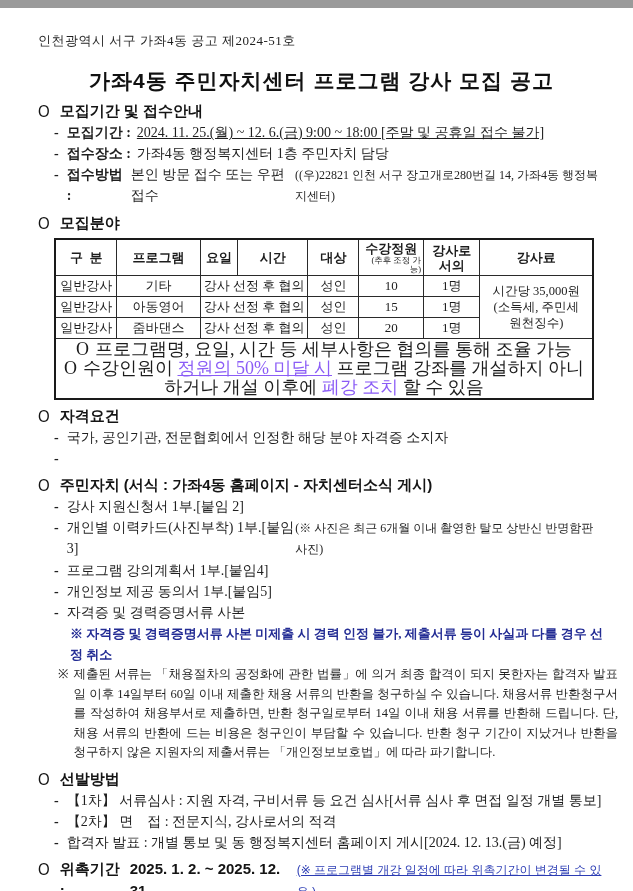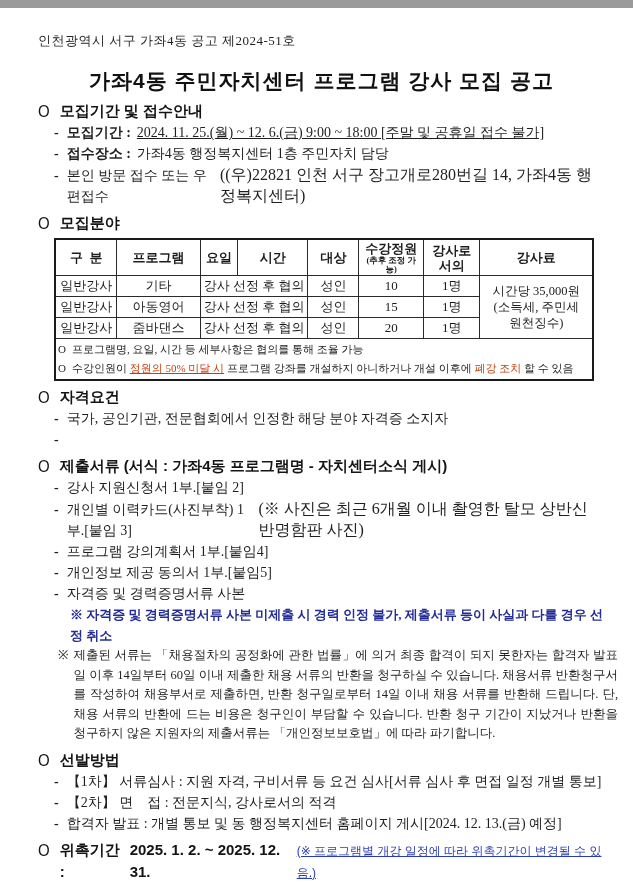--- a/index.html
+++ b/index.html
@@ -18,35 +18,35 @@
   .sec-head{
     display:flex;align-items:baseline;font-family:"Liberation Sans","DejaVu Sans",sans-serif;
     font-weight:bold;font-size:15px;line-height:22px;color:#141414;
   }
   .sec-head .marker{font-weight:normal;margin-right:10px;font-size:15px;transform:scaleY(1.15);}
   .sub{display:flex;align-items:baseline;margin-left:16px;font-size:14px;line-height:21px;}
   .sub .dash{margin-right:8px;font-weight:bold;}
   .lbl{font-weight:bold;margin-right:6px;}
   .u{text-decoration:underline;}
   .b{font-weight:normal;}
-  .small{font-size:16px;}
-  .red{color:#c2410c;}
+  .small{font-size:12px;}
+  .red{color:#8b5cf6;}
   .navy{color:#232c94;}
   .blue{color:#2b3cb4;}
   
   table.recruit{
     width:540px;margin:4px 0 2px 16px;border-collapse:collapse;
     font-size:13px;text-align:center;color:#1c1c1c;
   }
   table.recruit th,table.recruit td{border:1px solid #2a2a2a;padding:1px 2px;}
   table.recruit{border:2px solid #1a1a1a;}
   table.recruit th{font-weight:bold;font-size:13px;line-height:15px;}
-  th .cap-sub{display:block;font-size:8.5px;font-weight:bold;line-height:9px;}
+  th .cap-sub{display:block;font-size:8.5px;font-weight:normal;line-height:9px;text-align:right;}
   td.fee{font-size:12.5px;line-height:16px;}
-  td.notes{text-align:left;font-size:11px;line-height:19px;padding:2px 6px;}
+  td.notes{text-align:center;font-size:18px;line-height:19px;padding:2px 6px;}
   td.notes .marker{margin-right:6px;}
   
   .warn{margin-left:32px;font-size:13px;line-height:21px;font-weight:bold;}
   .return-note{
     display:flex;align-items:baseline;margin-left:20px;font-size:12.5px;line-height:19.5px;
     width:560px;text-align:justify;
   }
   .return-note .ref{margin-right:5px;}
 </style>
 </head>
@@ -68,20 +68,21 @@
       <span class="lbl">모집기간 :</span>
       <span class="b u pre">2024. 11. 25.(월) ~ 12. 6.(금) 9:00 ~ 18:00 [주말 및 공휴일 접수 불가]</span>
     </div>
     <div class="sub">
       <span class="dash">-</span>
       <span class="lbl">접수장소 :</span>
       <span class="pre">가좌4동 행정복지센터 1층 주민자치 담당</span>
     </div>
     <div class="sub">
       <span class="dash">-</span>
+      <span class="lbl">접수방법 :</span>
       <span class="b pre">본인 방문 접수 또는 우편접수</span>
       <span class="small pre">((우)22821 인천 서구 장고개로280번길 14, 가좌4동 행정복지센터)</span>
     </div>
   </div>
 
   <div class="sec">
     <div class="sec-head">
       <span class="marker">O</span>
       <span>모집분야</span>
     </div>
@@ -161,21 +162,21 @@
       <span class="pre">국가, 공인기관, 전문협회에서 인정한 해당 분야 자격증 소지자</span>
     </div>
     <div class="sub">
       <span class="dash">-</span>
     </div>
   </div>
 
   <div class="sec">
     <div class="sec-head">
       <span class="marker">O</span>
-      <span class="pre">제출서류 (서식 : 가좌4동 프로그램명 - 자치센터소식 게시)</span>
+      <span class="pre">주민자치 (서식 : 가좌4동 홈페이지 - 자치센터소식 게시)</span>
     </div>
     <div class="sub">
       <span class="dash">-</span>
       <span class="pre">강사 지원신청서 1부.[붙임 2]</span>
     </div>
     <div class="sub">
       <span class="dash">-</span>
       <span class="pre">개인별 이력카드(사진부착) 1부.[붙임 3]</span>
       <span class="small pre">(※ 사진은 최근 6개월 이내 촬영한 탈모 상반신 반명함판 사진)</span>
     </div>

